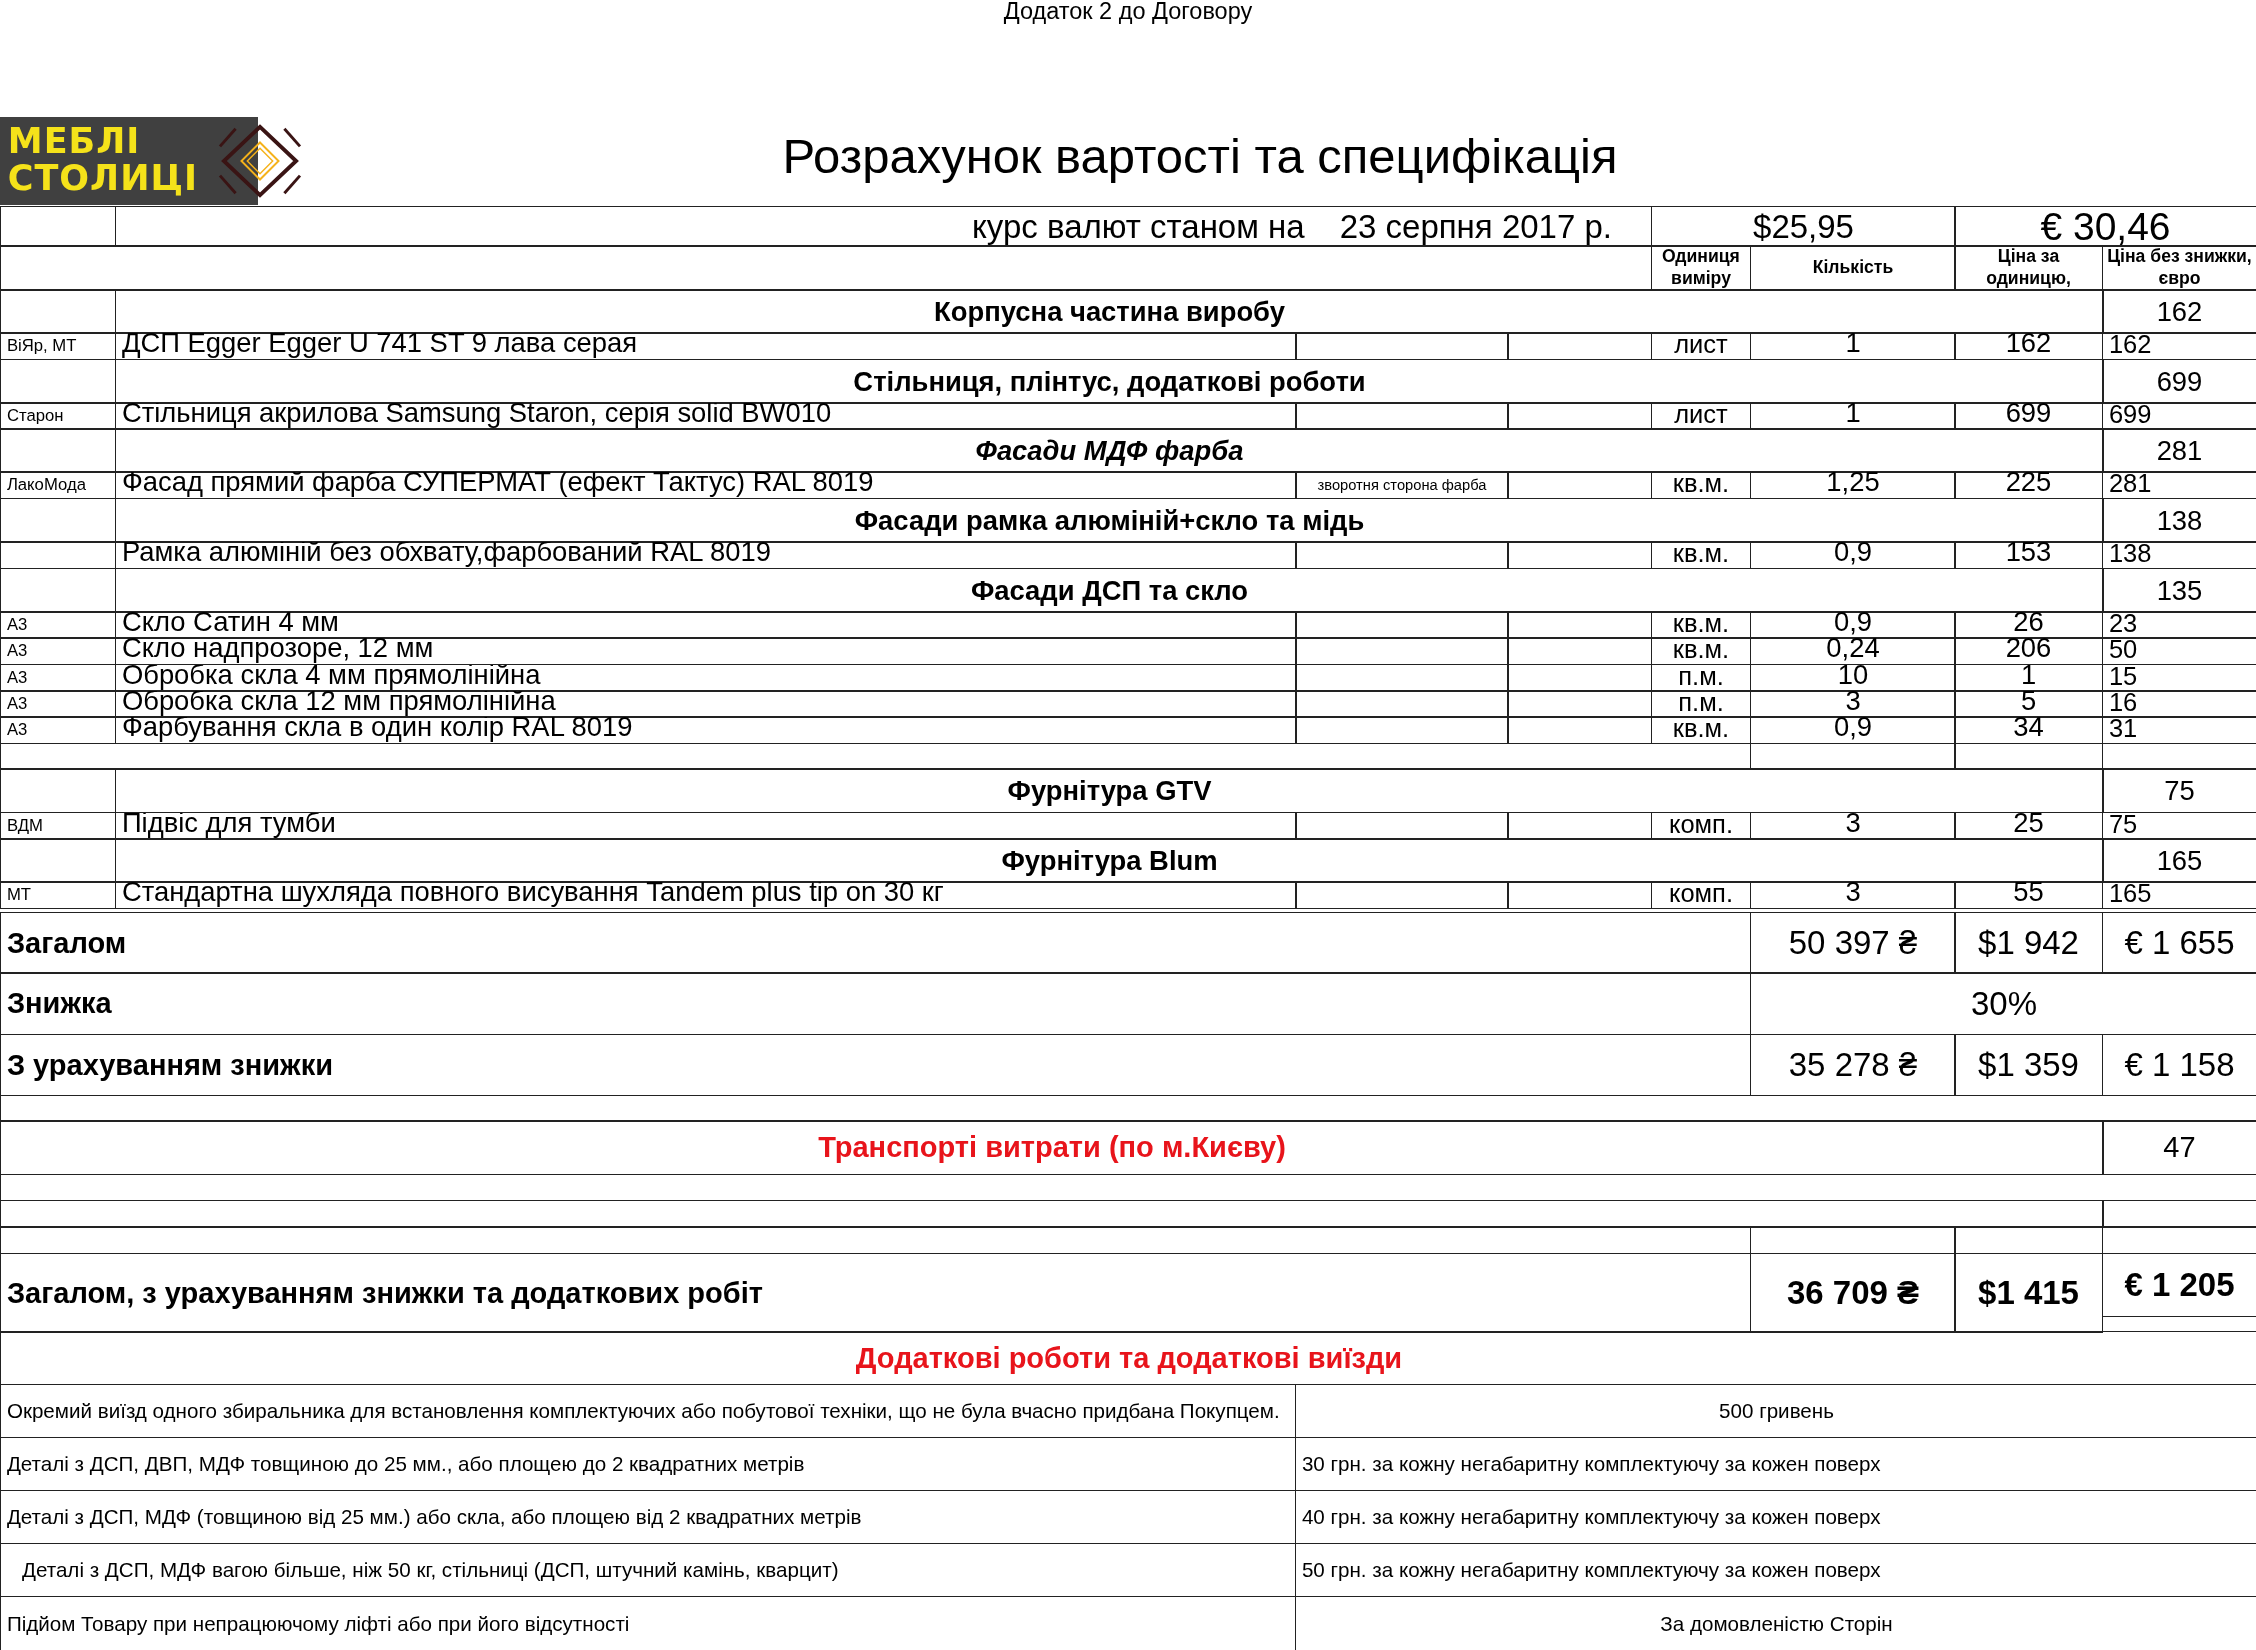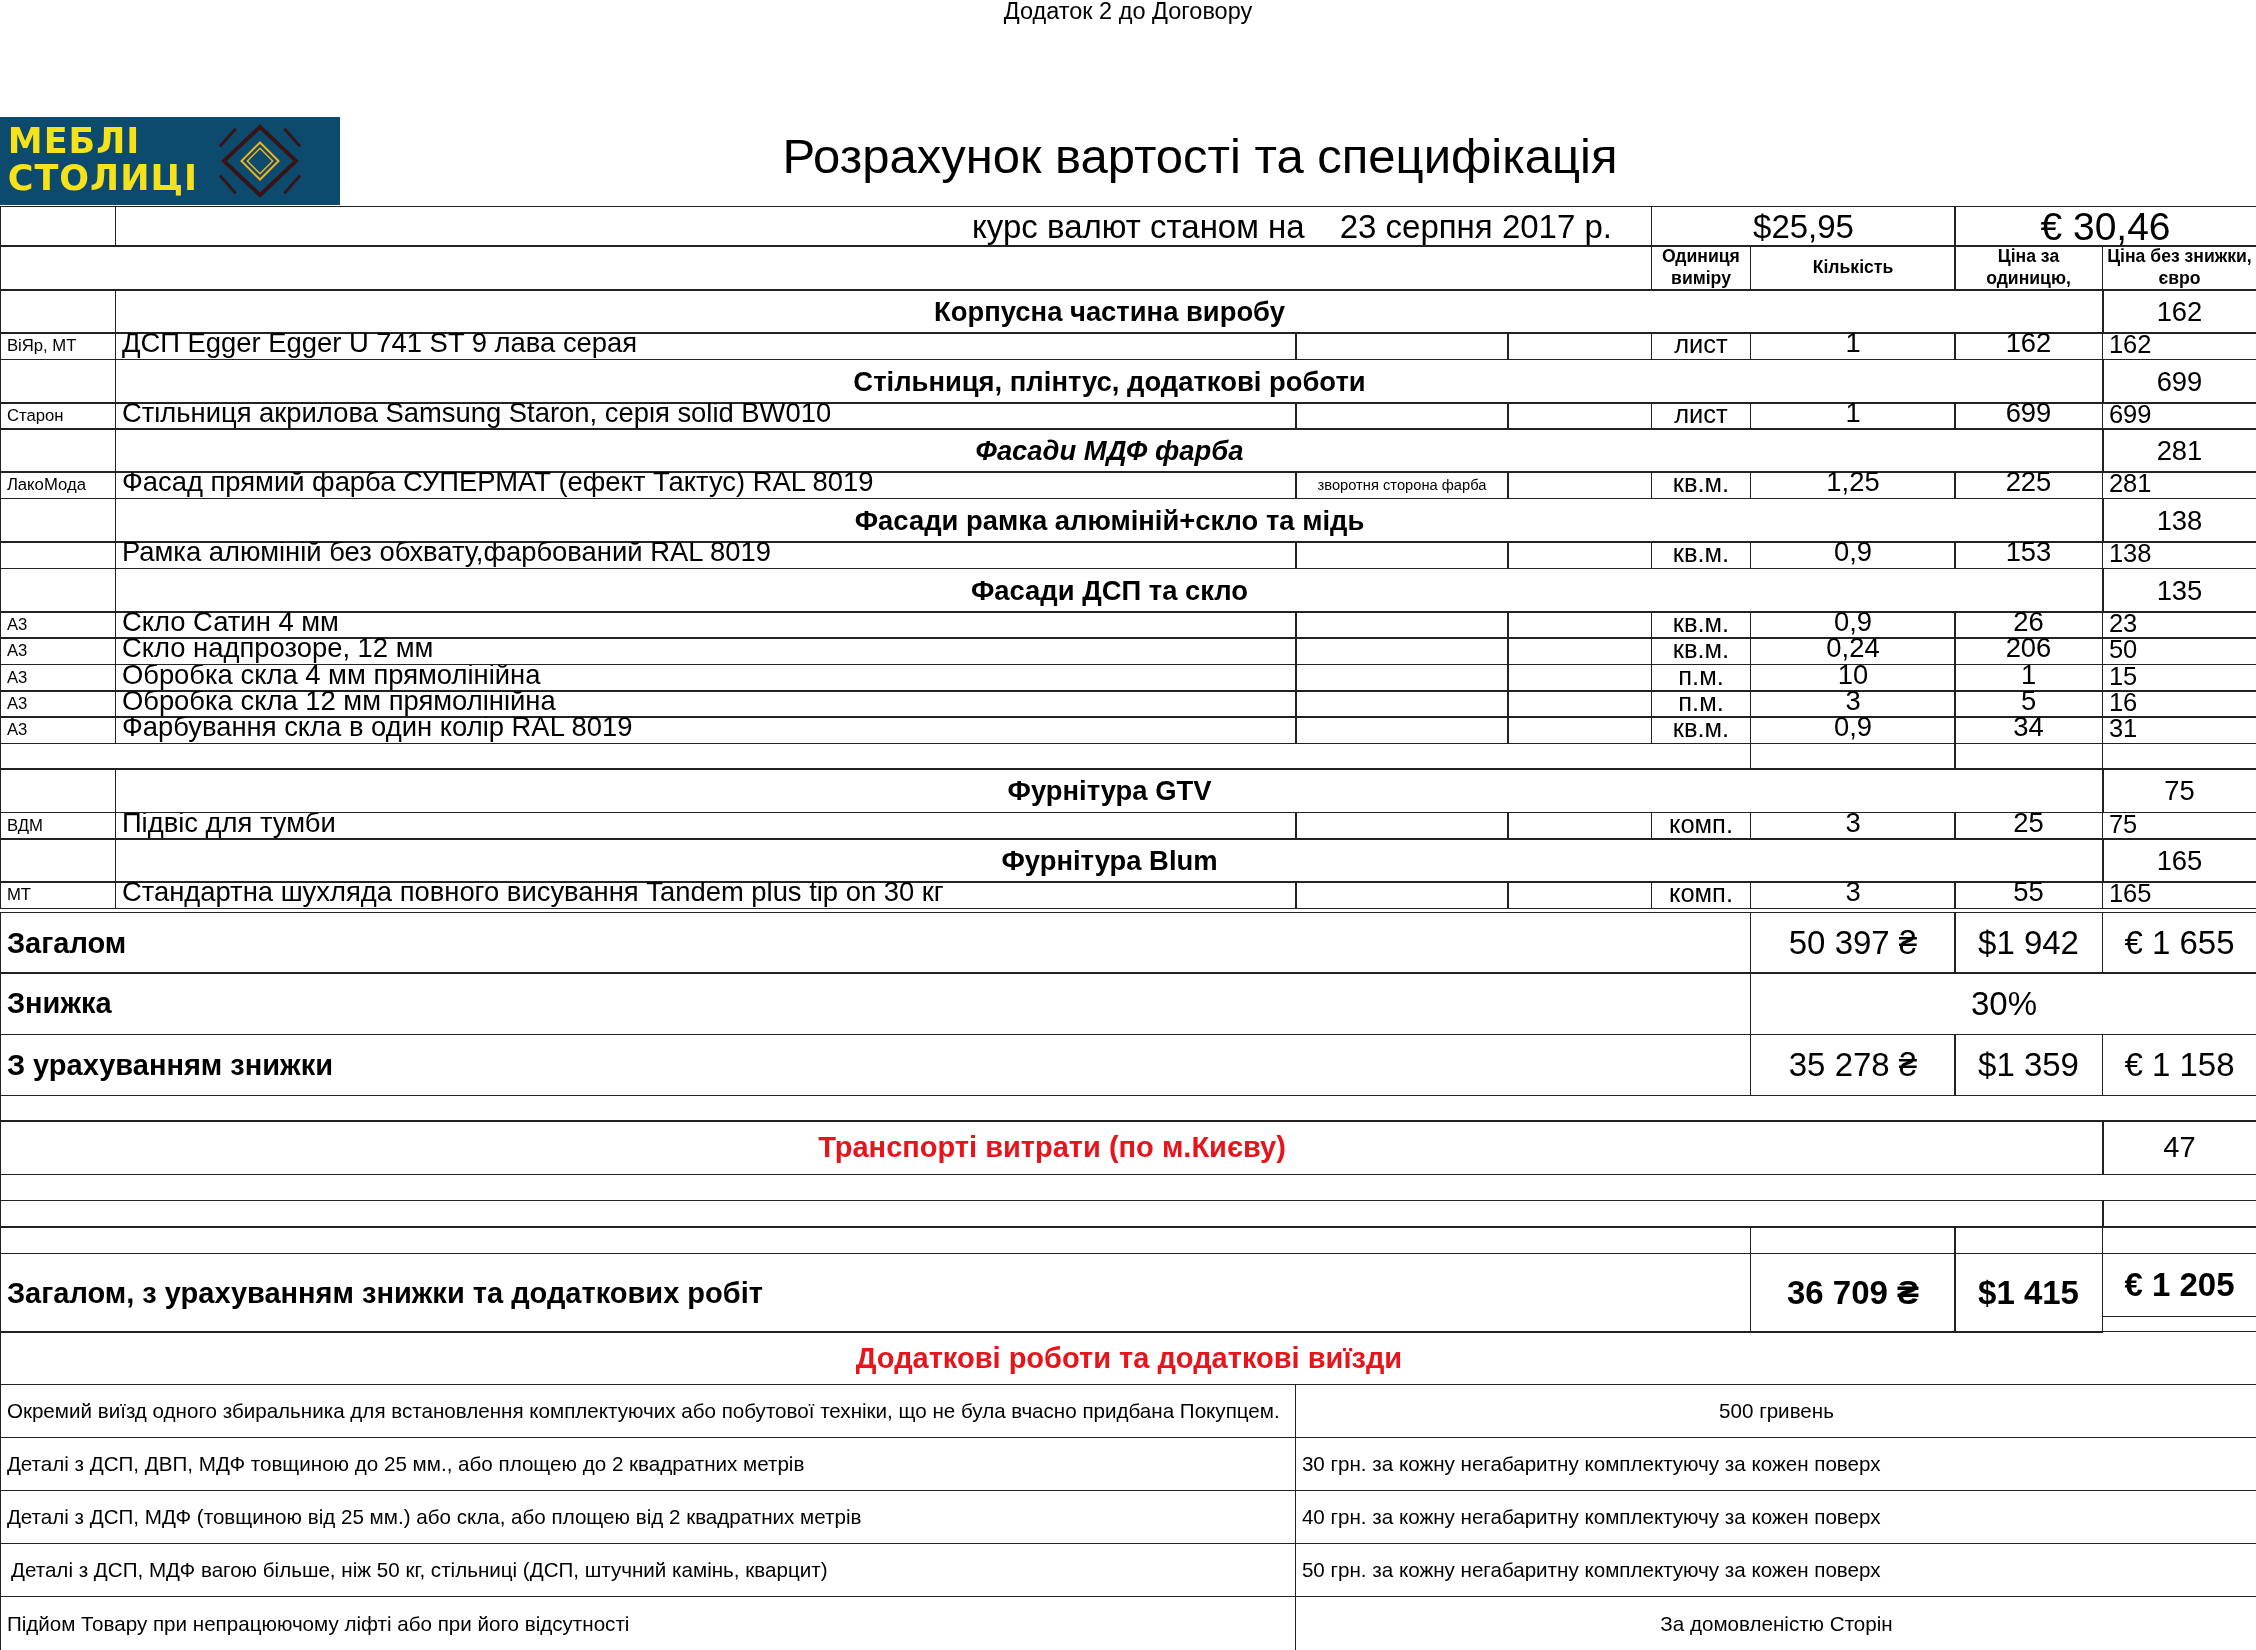--- a/index.html
+++ b/index.html
@@ -1,20 +1,20 @@
 <!DOCTYPE html>
 <html><head>
 <meta charset="utf-8">
 <style>
   html, body { margin:0; padding:0; background:#fff; }
   body { width:2256px; height:1651px; position:relative; overflow:hidden;
          font-family:"Liberation Sans", sans-serif; color:#000; }
   .abs { position:absolute; box-sizing:border-box; }
   .doc-note { left:0; width:2256px; top:0; height:25.5px; text-align:center; font-size:23.5px; line-height:23.5px; }
-  .logo { left:0; top:117px; width:340px; height:88px; background:#0c4a6e; }
+  .logo { left:0; top:117px; width:258px; height:88px; background:#404040; }
   .logo-text { position:absolute; left:7.8px; top:5.9px; color:#f5e21a; font-weight:bold; font-size:35px; line-height:37px; letter-spacing:1px; font-family:"DejaVu Sans", sans-serif; }
   .logo-mark { position:absolute; left:216px; top:3.9px; width:88px; height:80px; }
   .main-title { left:700px; width:1000px; top:127px; height:59px; text-align:center; font-size:49px; line-height:59px; }
   .cell { position:absolute; box-sizing:border-box; border:1.5px solid #222; margin:0; overflow:hidden;
           display:flex; align-items:center; white-space:nowrap; }
   .c { justify-content:center; text-align:center; }
   .l { justify-content:flex-start; padding-left:5.9px; }
   .r { justify-content:flex-end; padding-right:5.9px; }
   .bottom { align-items:flex-end; }
   .b { font-weight:bold; }
@@ -434,21 +434,21 @@
     </div>
     <div class="cell l" style="left: 1295px; width: 963px; top: 1437px; height: 54px; font-size: 20.6px;">
       <span>30 грн. за кожну негабаритну комплектуючу за кожен поверх</span>
     </div>
     <div class="cell l wrap" style="left: 0px; width: 1296px; top: 1490px; height: 54px; font-size: 20.6px; padding-left: 5.9px;">
       <span>Деталі з ДСП, МДФ (товщиною від 25 мм.) або скла, або площею від 2 квадратних метрів</span>
     </div>
     <div class="cell l" style="left: 1295px; width: 963px; top: 1490px; height: 54px; font-size: 20.6px;">
       <span>40 грн. за кожну негабаритну комплектуючу за кожен поверх</span>
     </div>
-    <div class="cell l wrap" style="left: 0px; width: 1296px; top: 1543px; height: 54px; font-size: 20.6px; padding-left: 10px;">
+    <div class="cell l wrap" style="left: 0px; width: 1296px; top: 1543px; height: 54px; font-size: 20.6px; padding-left: 21px;">
       <span>Деталі з ДСП, МДФ вагою більше, ніж 50 кг, стільниці (ДСП, штучний камінь, кварцит)</span>
     </div>
     <div class="cell l" style="left: 1295px; width: 963px; top: 1543px; height: 54px; font-size: 20.6px;">
       <span>50 грн. за кожну негабаритну комплектуючу за кожен поверх</span>
     </div>
     <div class="cell l wrap" style="left: 0px; width: 1296px; top: 1596px; height: 55px; font-size: 20.6px; padding-left: 5.9px;">
       <span>Підйом Товару при непрацюючому ліфті або при його відсутності</span>
     </div>
     <div class="cell c" style="left: 1295px; width: 963px; top: 1596px; height: 55px; font-size: 20.6px;">
       <span>За домовленістю Сторін</span>

